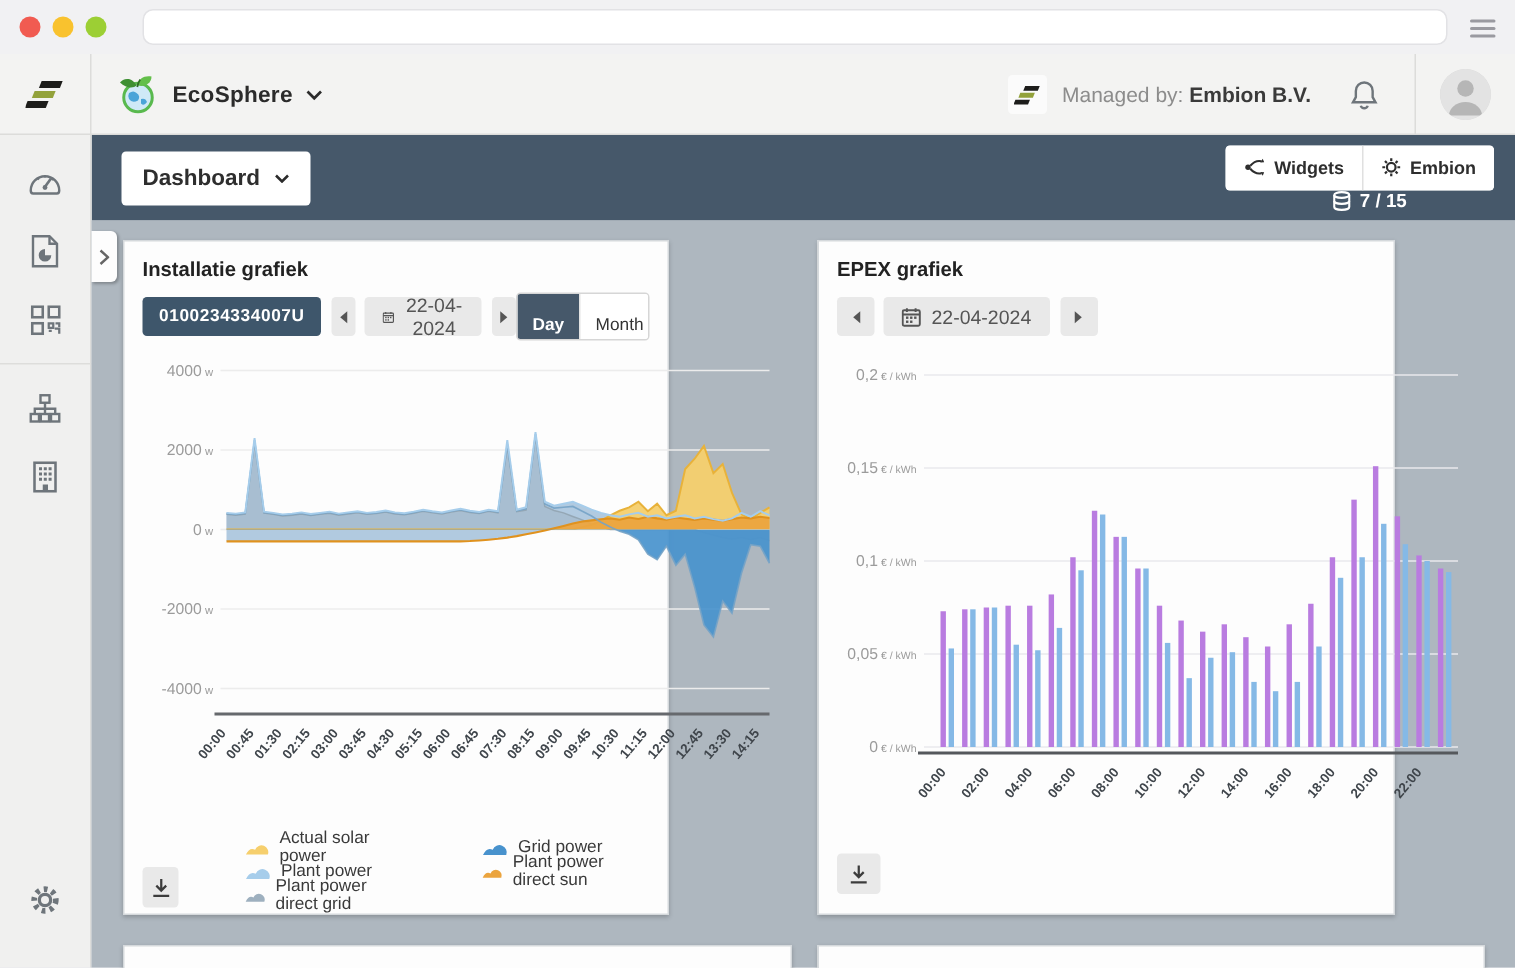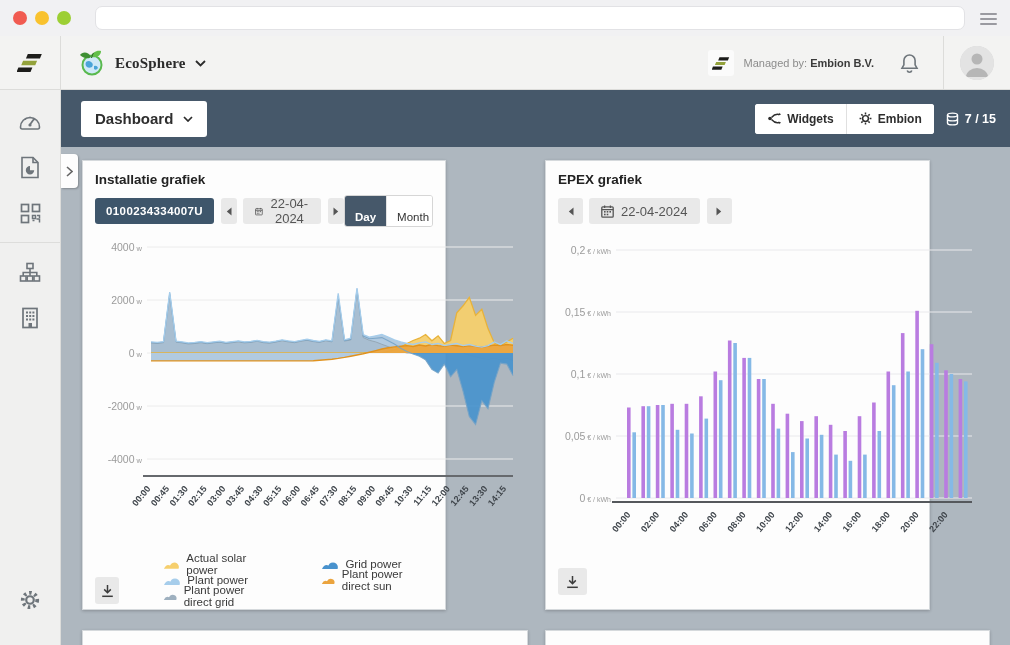--- a/index.html
+++ b/index.html
@@ -11,33 +11,33 @@
   .dot { width:14px; height:14px; border-radius:50%; }
   .dot.red{ background:#f15b51; } .dot.yellow{ background:#f9c22e; } .dot.green{ background:#9ccf34; }
   .urlbar { position:absolute; left:95px; top:6px; width:870px; height:24px; background:#ffffff; border:1px solid #e2e2e5; border-radius:7px; font-size:12px; padding:0 10px; color:#444; outline:none; }
   .burger { position:absolute; right:13px; top:13px; width:17px; cursor:pointer; }
   .burger div { height:2px; background:#9a9aa0; margin-bottom:3px; border-radius:1px; }
 
   
   .hdr { position:absolute; left:0; top:36px; width:1010px; height:54px; background:#f3f3f2; border-bottom:1px solid #dcdcda; }
   .hdr-logo-col { position:absolute; left:0; top:0; width:61px; height:54px; border-right:1px solid #dcdcda; display:flex; align-items:center; justify-content:center; }
   .brand { position:absolute; left:78px; top:0; height:54px; display:flex; align-items:center; gap:9px; }
-  .brand-name { font-size:15px; font-weight:bold; color:#2b2b2b; letter-spacing:.2px;font-family:Liberation Serif, serif; }
+  .brand-name { font-size:15px; font-weight:bold; color:#2b2b2b; letter-spacing:.2px; }
   .hdr-right { position:absolute; right:0; top:0; height:54px; display:flex; align-items:center; }
   .minilogo-box { width:26px; height:26px; background:#fbfbfb; border-radius:3px; display:flex; align-items:center; justify-content:center; margin-right:10px; }
-  .managed { font-size:11px; color:#8c8c8c; margin-right:26px; }
+  .managed { font-size:14px; color:#8c8c8c; margin-right:26px; }
   .managed b { color:#3a3a3a; font-weight:bold; }
   .bell-wrap { margin-right:24px; cursor:pointer; }
   .hdr-divider { width:1px; height:54px; background:#dcdcda; }
   .avatar { width:34px; height:34px; border-radius:50%; background:#d9d9d9; overflow:hidden; margin:0 16px; cursor:pointer; }
 
   
   .toolbar { position:absolute; left:61px; top:90px; width:949px; height:57px; background:#46586a; display:flex; align-items:center; }
   .dash-btn { margin-left:20px; background:#fff; border:none; border-radius:3px; height:36px; padding:0 14px; font-size:15px; font-weight:bold; color:#2e2e2e; display:flex; align-items:center; gap:10px; cursor:pointer; font-family:inherit; }
-  .tb-right { margin-left:auto; display:flex; align-items:center; margin-right:14px; }
+  .tb-right { margin-left:auto; display:flex; align-items:center; margin-right:14px;flex-direction:column; }
   .wo-group { display:flex; background:#fff; border-radius:3px; overflow:hidden; }
   .wo-btn { background:#fff; border:none; height:30px; padding:0 12px; font-size:12px; font-weight:bold; color:#2e2e2e; display:flex; align-items:center; gap:6px; cursor:pointer; font-family:inherit; }
   .wo-btn + .wo-btn { border-left:1px solid #e0e0e0; }
   .counter { color:#fff; font-size:12.5px; font-weight:bold; display:flex; align-items:center; gap:6px; margin-left:12px; }
 
   
   .sidebar { position:absolute; left:0; top:90px; width:61px; height:555px; background:#f0f0ef; border-right:1px solid #dcdcda; display:flex; flex-direction:column; align-items:center; padding-top:8px; }
   .sb-item { width:61px; height:46px; display:flex; align-items:center; justify-content:center; cursor:pointer; }
   .sb-div { width:61px; height:1px; background:#dddddb; margin:6px 0; }
   .sb-bottom { margin-top:auto; margin-bottom:22px; }

